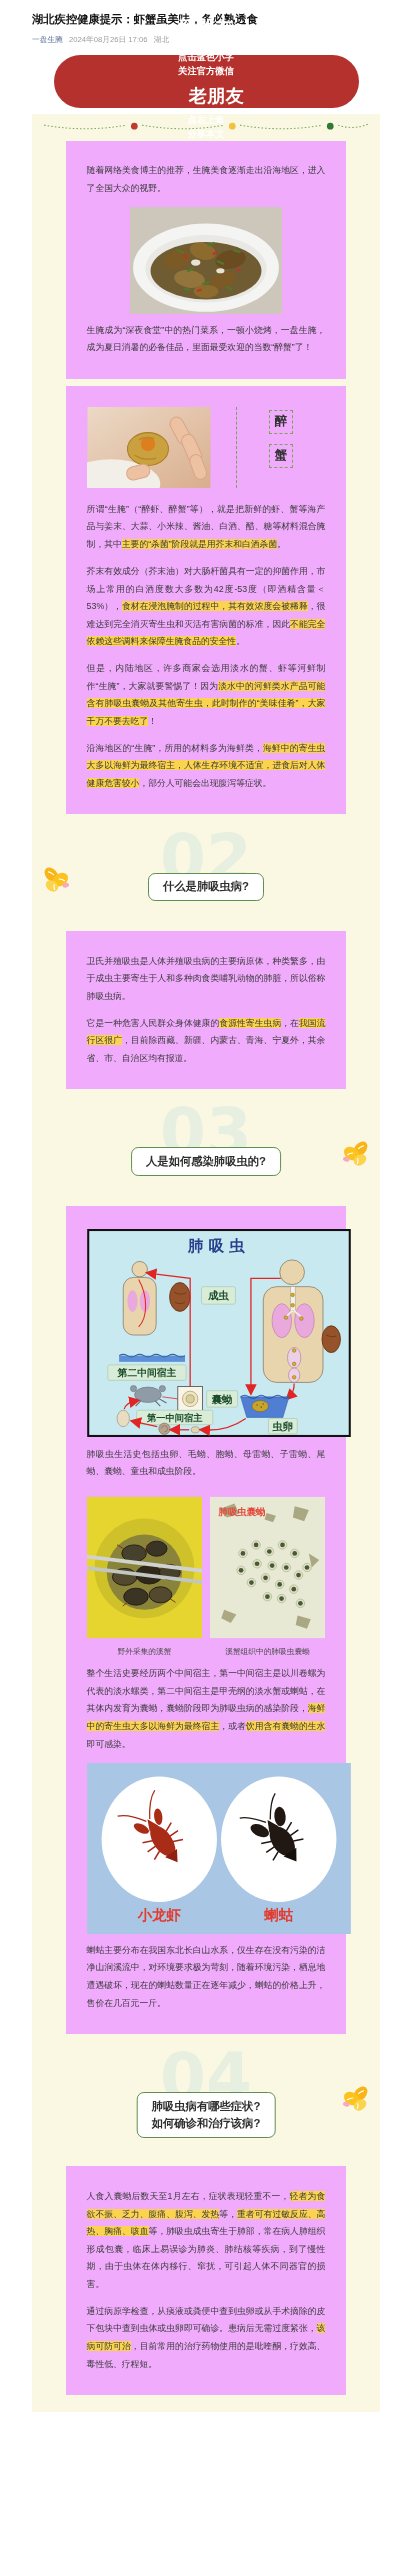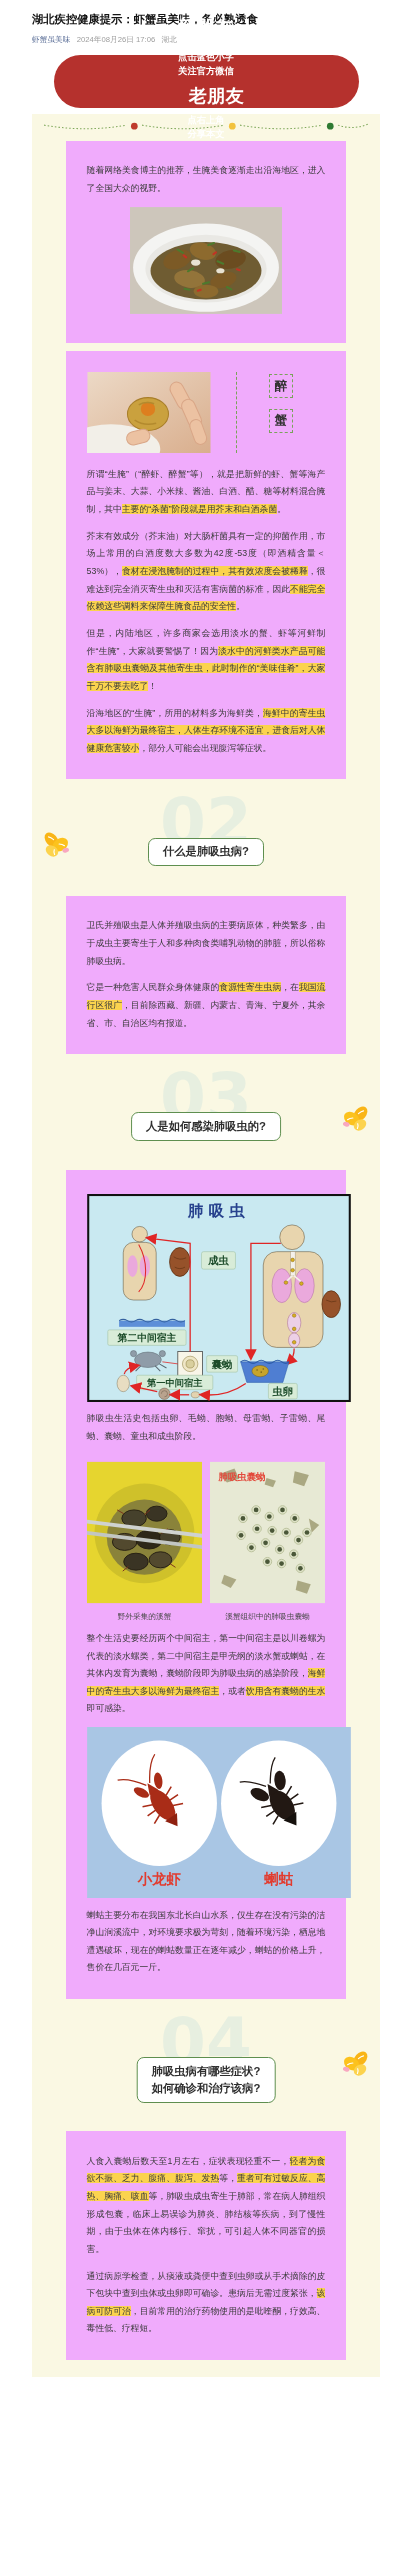--- a/index.html
+++ b/index.html
@@ -76,21 +76,21 @@
     <linearGradient id="gHand" x1="0" y1="0" x2="1" y2="1">
       <stop offset="0" stop-color="#ecd9c6"></stop>
         <stop offset="1" stop-color="#d9ae8d"></stop>
     </linearGradient>
   </defs>
 </svg>
 
 <div class="header">
   <div class="title">湖北疾控健康提示：虾蟹虽美味，务必熟透食</div>
   <div class="meta">
-    <span class="account">虾蟹虽美味</span>
+    <span class="account">一盘生腌</span>
     <span class="meta-gray">2024年08月26日 17:06</span>
     <span class="meta-gray">湖北</span>
   </div>
 </div>
 
 <div class="banner">
   <span class="b-big">新朋友</span>
   <svg width="11.3" height="36" viewBox="0 0 22 70">
     <line x1="11" y1="66" x2="11" y2="12" stroke="#cfa45f" stroke-width="4"></line>
     <path d="M11 6 l-8 13 M11 6 l8 13" stroke="#cfa45f" stroke-width="4" fill="none" stroke-linecap="round"></path>
@@ -145,20 +145,21 @@
         <rect x="186" y="156" width="14" height="4" rx="2" transform="rotate(28 193 158)"></rect>
         <rect x="104" y="158" width="14" height="4" rx="2" transform="rotate(12 111 160)"></rect>
       </g>
       <g fill="#c23324">
         <rect x="102" y="94" width="10" height="4" rx="2" transform="rotate(40 107 96)"></rect>
         <rect x="160" y="88" width="10" height="4" rx="2" transform="rotate(-34 165 90)"></rect>
         <rect x="206" y="120" width="10" height="4" rx="2" transform="rotate(16 211 122)"></rect>
         <rect x="130" y="160" width="10" height="4" rx="2" transform="rotate(-20 135 162)"></rect>
       </g>
     </svg>
+    <p class="p">生腌成为“深夜食堂”中的热门菜系，一顿小烧烤，一盘生腌，成为夏日消暑的必备佳品，里面最受欢迎的当数“醉蟹”了！</p>
   </div>
 
 
   <div class="card">
     <div class="callout">
       <svg width="124" height="81" viewBox="0 0 240 158">
         <rect width="240" height="158" fill="url(#gHand)"></rect>
         <ellipse cx="46" cy="150" rx="96" ry="48" fill="#f2efe8"></ellipse>
         <ellipse cx="118" cy="82" rx="40" ry="32" fill="#caa13e" stroke="#a87e28" stroke-width="2"></ellipse>
         <circle cx="118" cy="72" r="14" fill="#dd7f1f"></circle>

